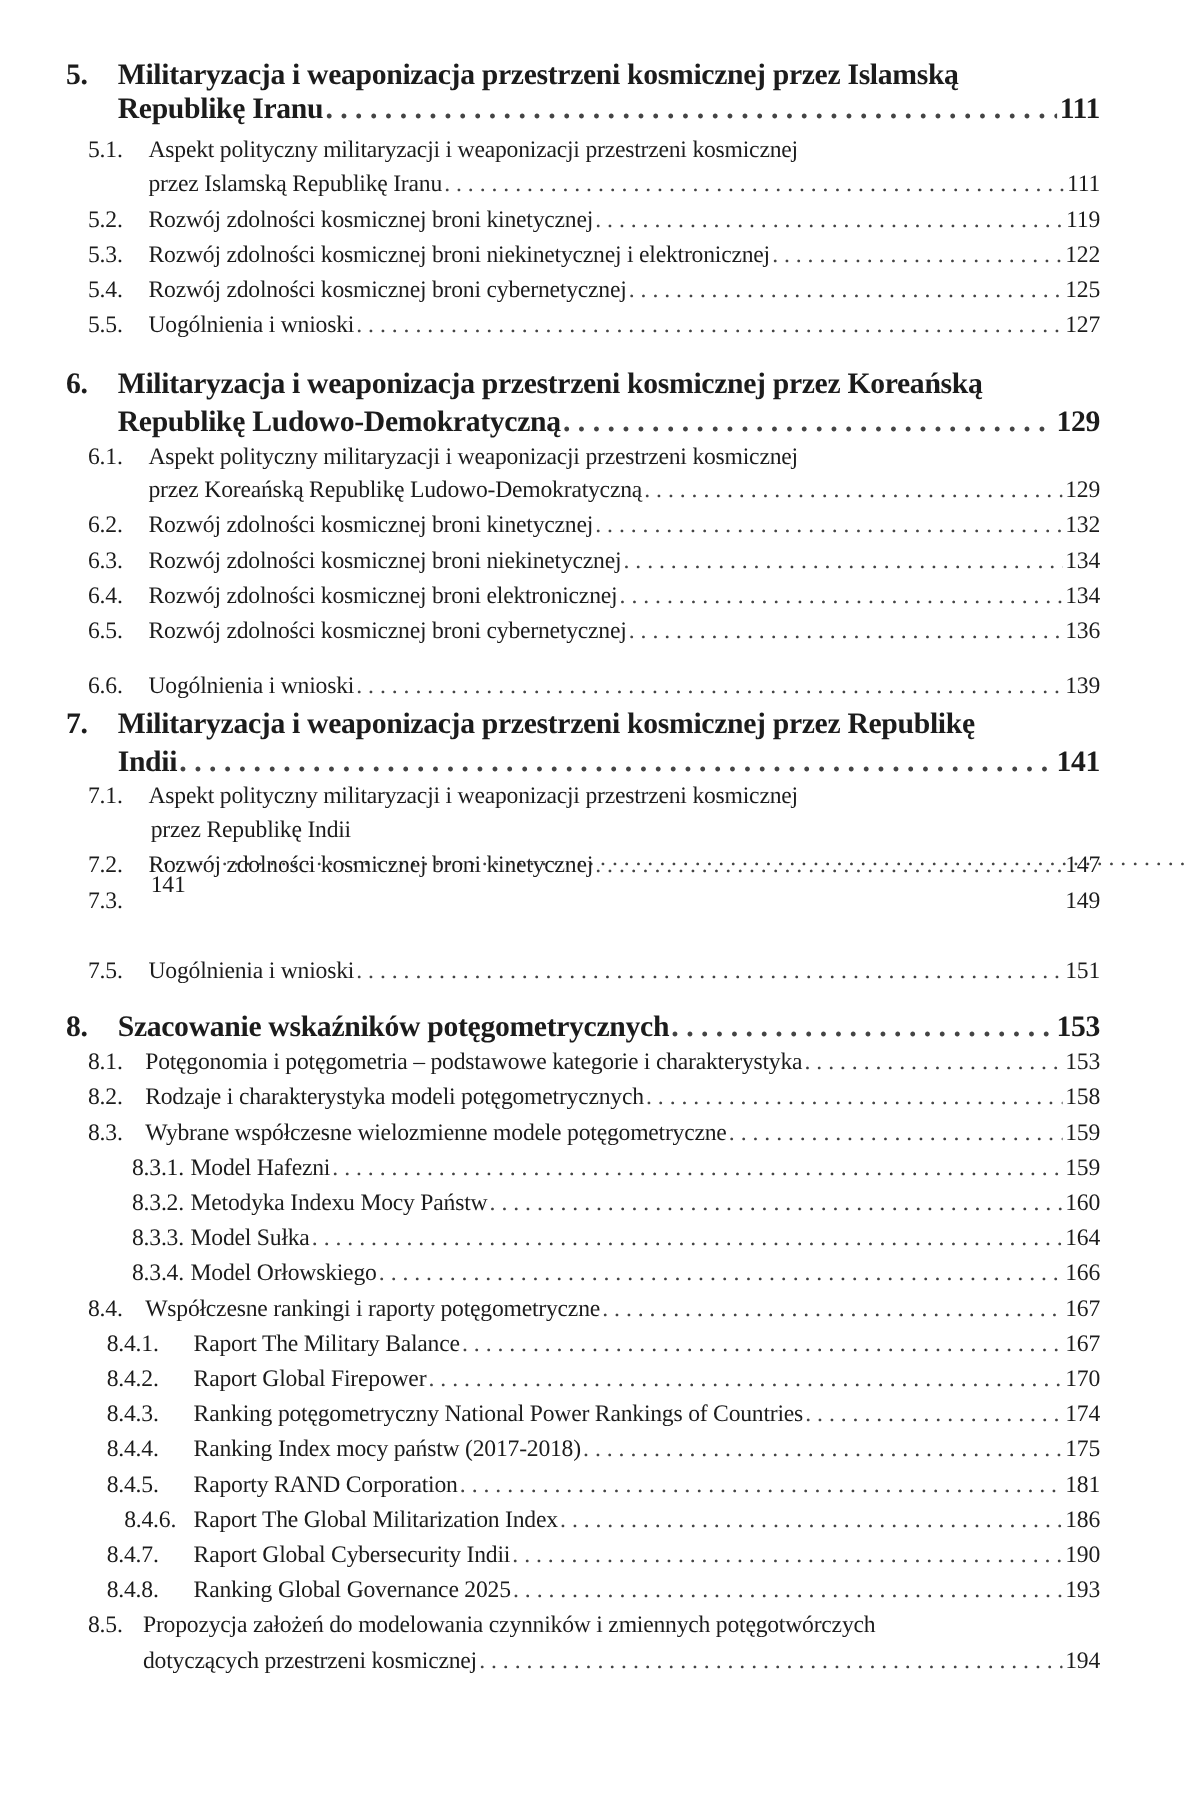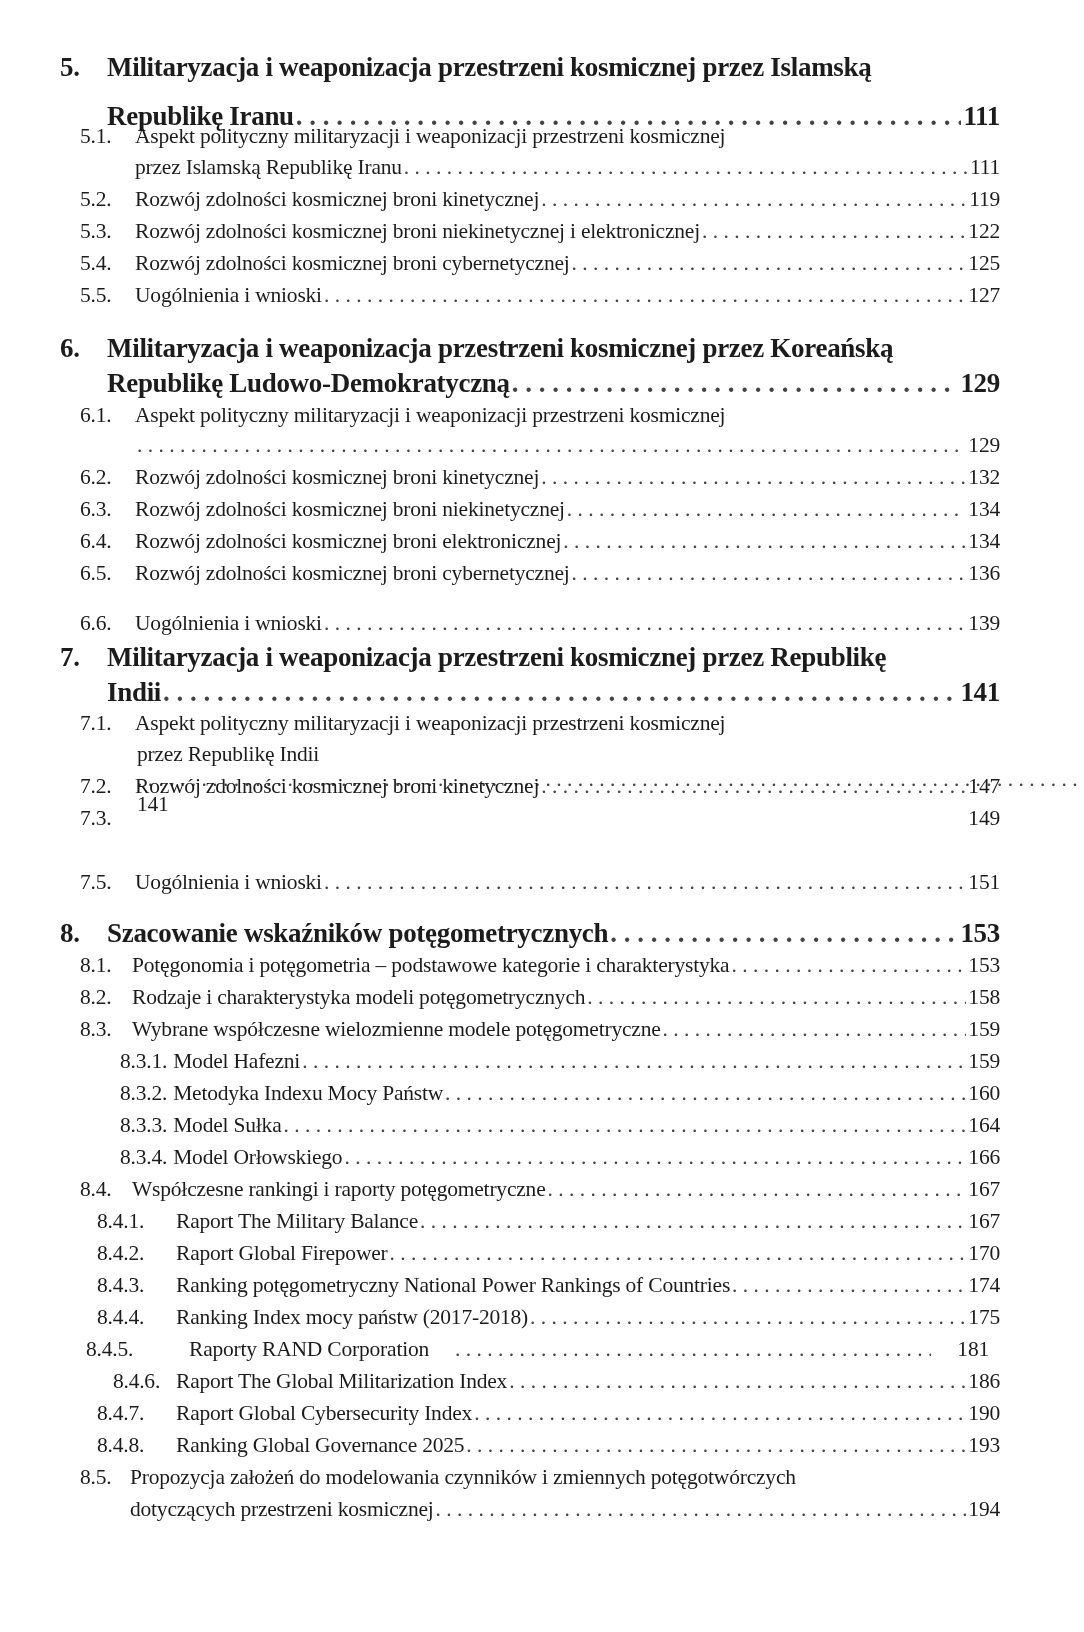--- a/index.html
+++ b/index.html
@@ -21,21 +21,21 @@
 </style>
 </head>
 <body>
 
 <div class="page">
 
   <div class="plain ch" style="left:60px; top:52px;">
     <span>5.</span>
     <span style="position:absolute; left:47px;">Militaryzacja i weaponizacja przestrzeni kosmicznej przez Islamską</span>
   </div>
-  <div class="row ch" style="left:107px; top:101px; width:893px;">
+  <div class="row ch" style="left:107px; top:83px; width:893px;">
     <span class="txt">Republikę Iranu</span>
     <span class="dots"></span>
     <span class="pg">111</span>
   </div>
 
   <div class="plain l2" style="left:80px; top:124px;">
     <span>5.1.</span>
     <span style="position:absolute; left:55px;">Aspekt polityczny militaryzacji i weaponizacji przestrzeni kosmicznej</span>
   </div>
   <div class="row l2" style="left:135px; top:155px; width:865px;">
@@ -77,20 +77,21 @@
     <span class="txt">Republikę Ludowo-Demokratyczną</span>
     <span class="dots"></span>
     <span class="pg">129</span>
   </div>
 
   <div class="plain l2" style="left:80px; top:403px;">
     <span>6.1.</span>
     <span style="position:absolute; left:55px;">Aspekt polityczny militaryzacji i weaponizacji przestrzeni kosmicznej</span>
   </div>
   <div class="row l2" style="left:135px; top:433px; width:865px;">
+    <span class="txt">przez Koreańską Republikę Ludowo-Demokratyczną</span>
     <span class="dots"></span>
     <span class="pg">129</span>
   </div>
 
   <div class="row l2" style="left:80px; top:465px; width:920px;">
     <span class="num" style="width:55px;">6.2.</span>
     <span class="txt">Rozwój zdolności kosmicznej broni kinetycznej</span>
     <span class="dots"></span>
     <span class="pg">132</span>
   </div>
@@ -232,35 +233,35 @@
     <span class="txt">Ranking potęgometryczny National Power Rankings of Countries</span>
     <span class="dots"></span>
     <span class="pg">174</span>
   </div>
   <div class="row l3" style="left:97px; top:1305px; width:903px;">
     <span class="num" style="width:79px;">8.4.4.</span>
     <span class="txt">Ranking Index mocy państw (2017-2018)</span>
     <span class="dots"></span>
     <span class="pg">175</span>
   </div>
-  <div class="row l3" style="left:86px; top:1337px; width:903px;gap:24px;">
+  <div class="row l3" style="left:97px; top:1337px; width:903px;">
     <span class="num" style="width:79px;">8.4.5.</span>
     <span class="txt">Raporty RAND Corporation</span>
     <span class="dots"></span>
     <span class="pg">181</span>
   </div>
   <div class="row l3" style="left:97px; top:1369px; width:903px;">
     <span class="num" style="width:79px;text-align:center;">8.4.6.</span>
     <span class="txt">Raport The Global Militarization Index</span>
     <span class="dots"></span>
     <span class="pg">186</span>
   </div>
   <div class="row l3" style="left:97px; top:1401px; width:903px;">
     <span class="num" style="width:79px;">8.4.7.</span>
-    <span class="txt">Raport Global Cybersecurity Index</span>
+    <span class="txt">Raport Global Cybersecurity Indii</span>
     <span class="dots"></span>
     <span class="pg">190</span>
   </div>
   <div class="row l3" style="left:97px; top:1433px; width:903px;">
     <span class="num" style="width:79px;">8.4.8.</span>
     <span class="txt">Ranking Global Governance 2025</span>
     <span class="dots"></span>
     <span class="pg">193</span>
   </div>
 

